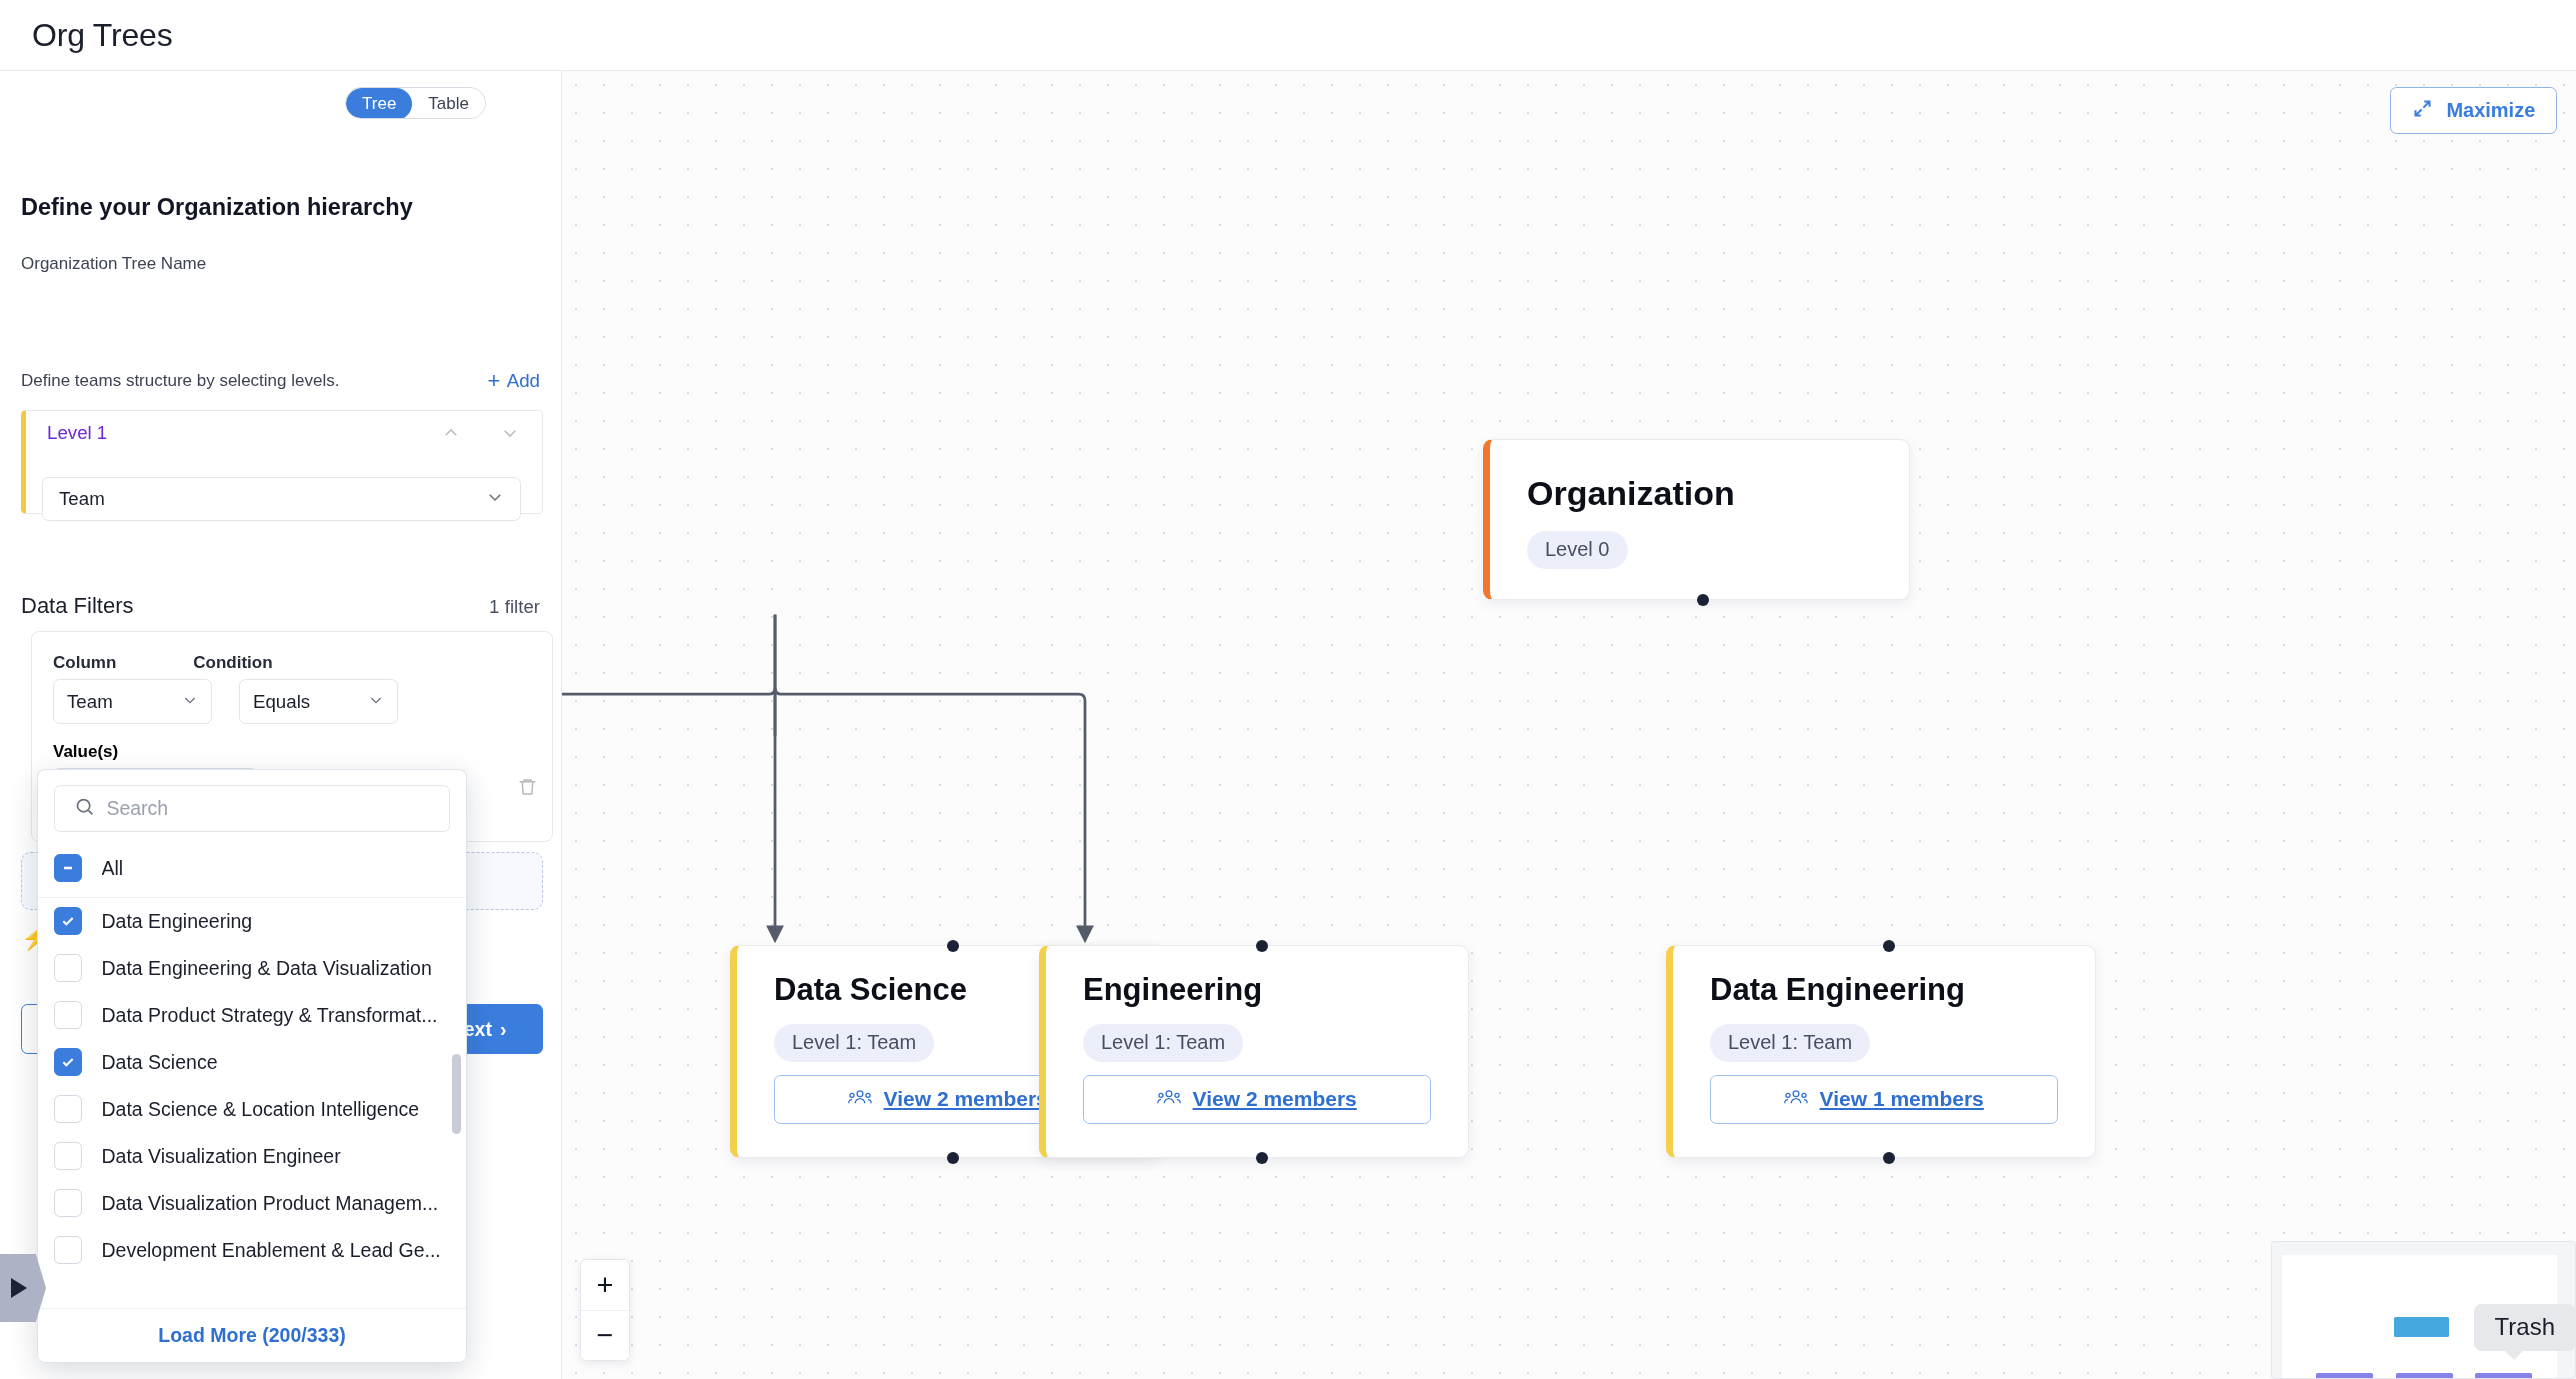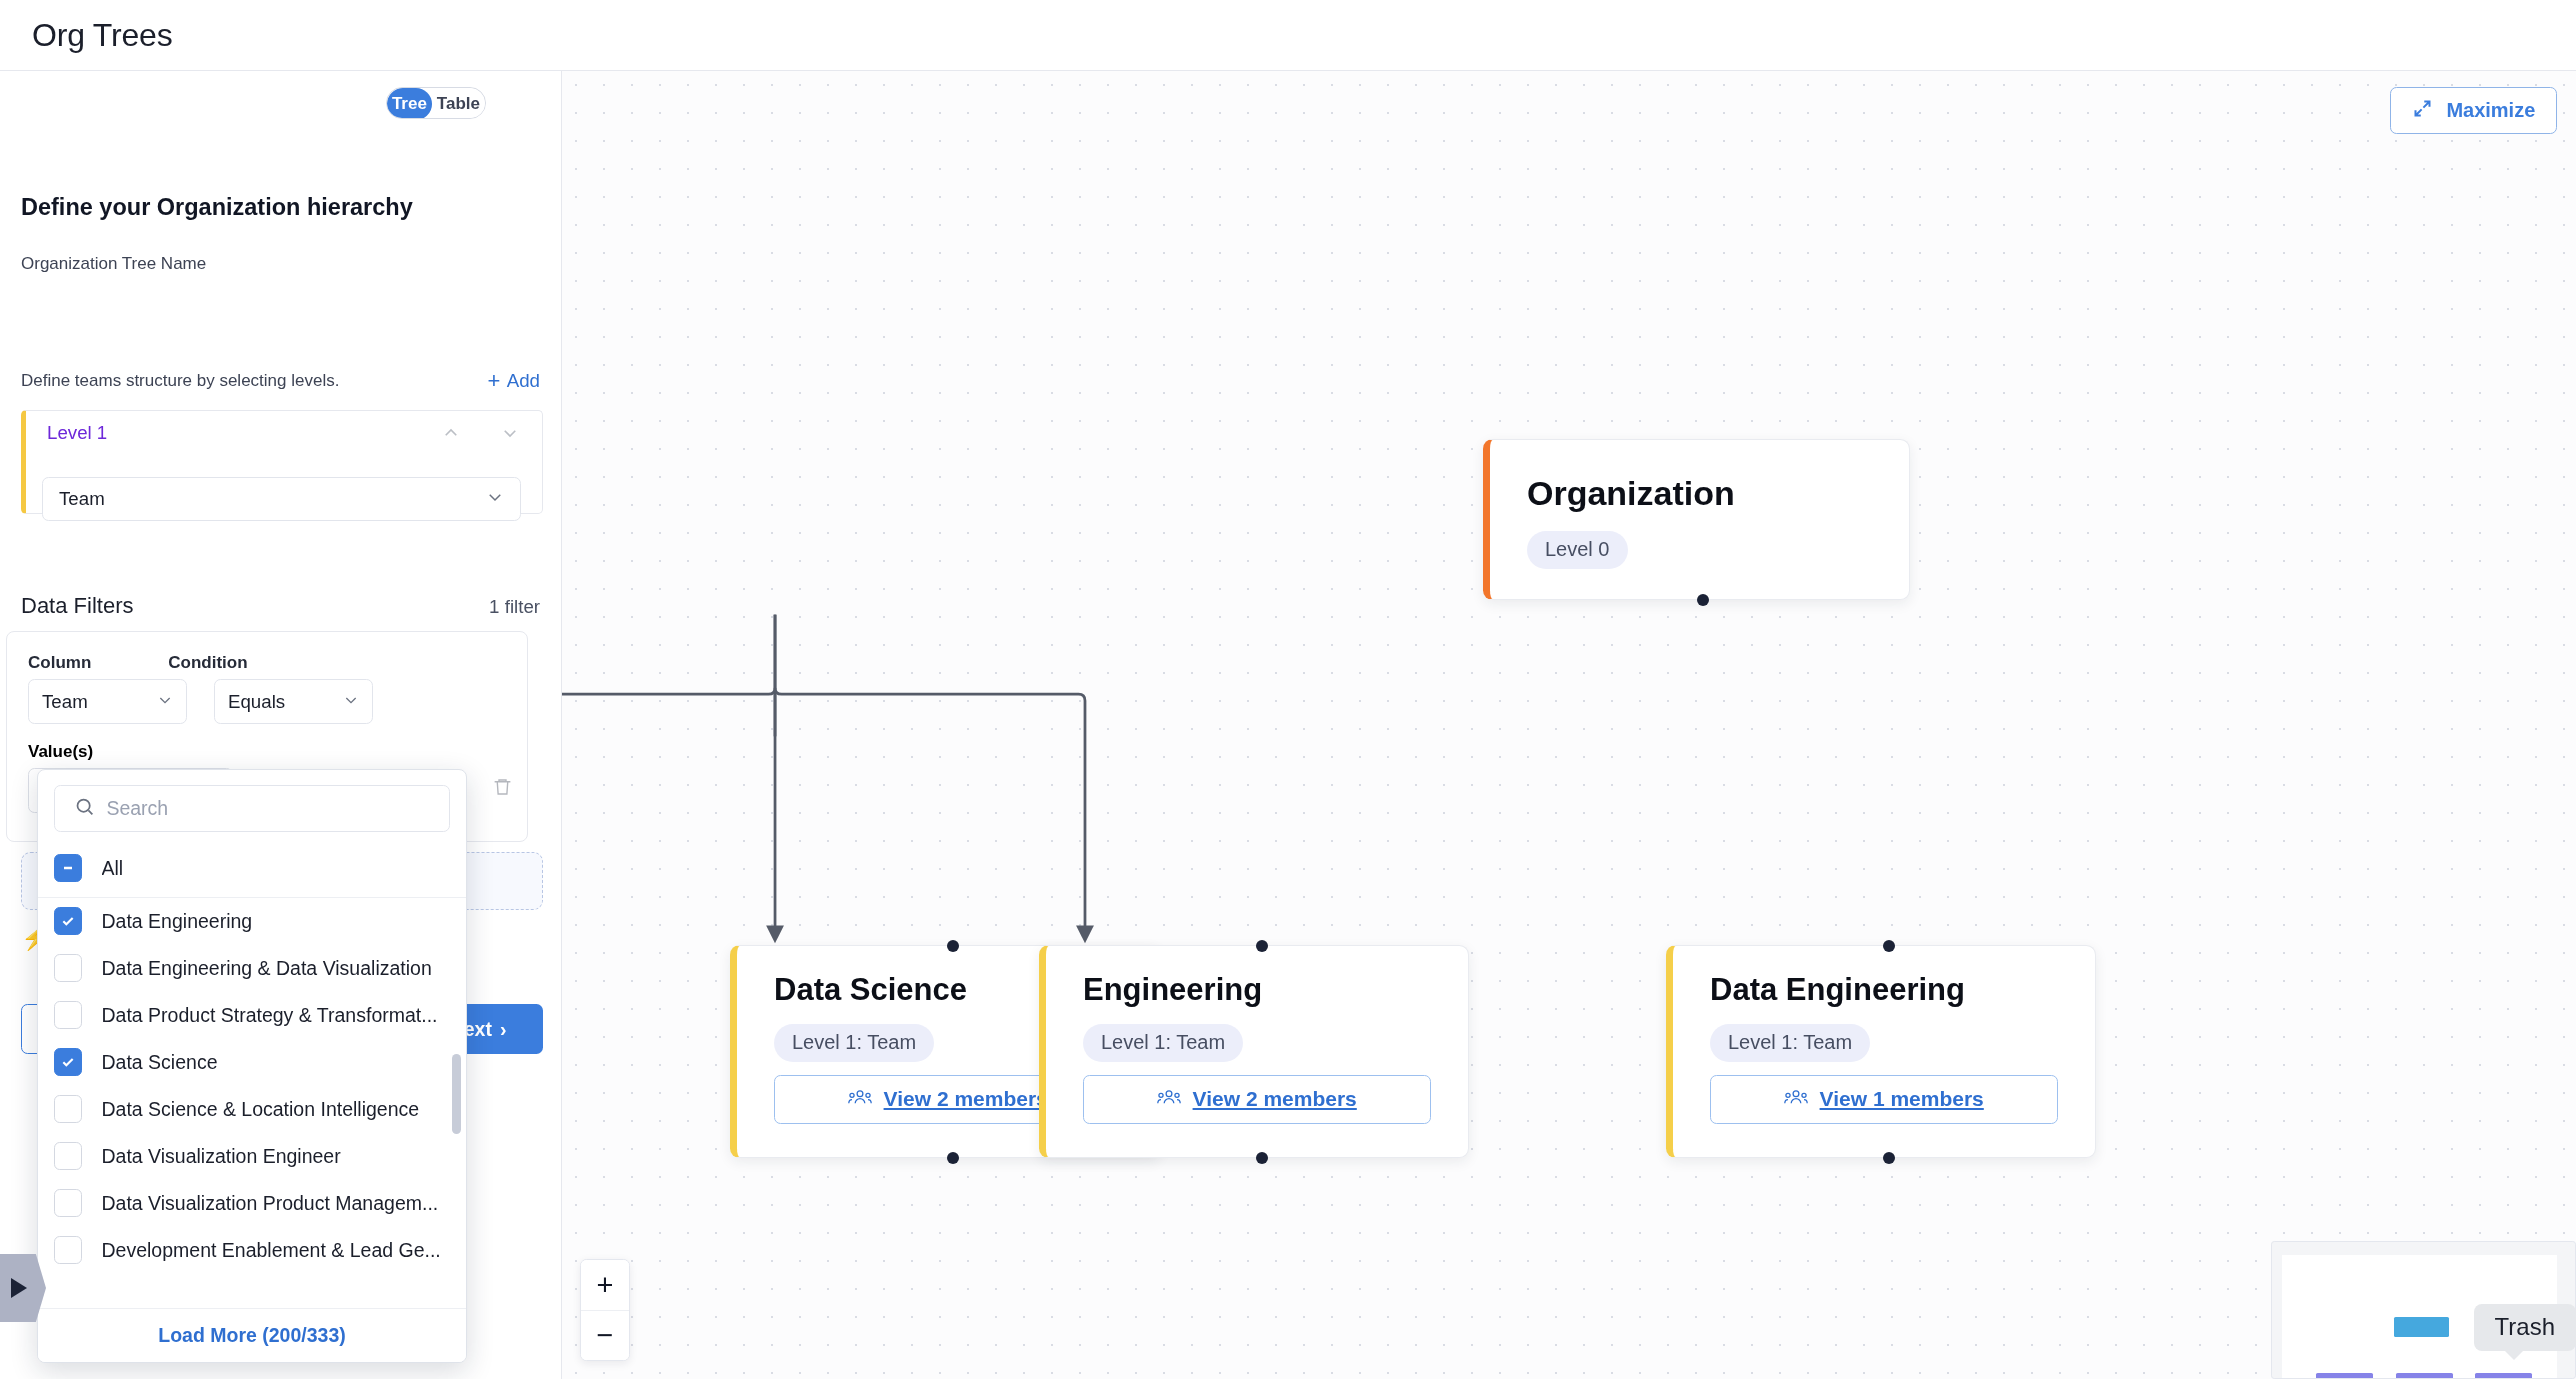--- a/index.html
+++ b/index.html
@@ -28,21 +28,21 @@
     background: #ffffff; border-right: 0.8px solid #e6e8ee;
     overflow: hidden;
   }
   .toggle-wrap { position: absolute; top: 16px; right: 75px; }
   .seg {
     display: inline-flex; border: 0.8px solid #d7dbe4; border-radius: 811px;
     background: #fff; overflow: hidden; height: 32px;
   }
   .seg-btn {
     display: flex; align-items: center; justify-content: center;
-    padding: 0 5px; font-size: 17px; font-weight: 700;
+    padding: 0 16px; font-size: 17px; font-weight: 400;
     color: #3d4354; background: #fff; border: none; cursor: pointer;
     border-radius: 811px; height: 32px;
   }
   .seg-btn.active { background: #3b7ddd; color: #fff; }
 
   .section-heading {
     position: absolute; top: 123px; left: 21px;
     font-size: 23.5px; font-weight: 700; color: #111624;
   }
   .field-label {
@@ -87,21 +87,21 @@
   }
 
   .filters-head {
     position: absolute; top: 522px; left: 21px; width: 519px;
     display: flex; align-items: baseline; justify-content: space-between;
   }
   .filters-title { font-size: 22px; color: #1b1f2b; }
   .filters-count { font-size: 18.7px; color: #4a5163; }
 
   .filter-card {
-    position: absolute; top: 560px; left: 6px; width: 522px; height: 211px;
+    position: absolute; top: 560px; left: 31px; width: 522px; height: 211px;
     background: #fff; border: 0.8px solid #e6e8ee; border-radius: 8px;
   }
   .fc-labels { position: absolute; top: 21px; left: 21px; display: flex; gap: 77px; }
   .fc-label { font-size: 17px; font-weight: 700; color: #262b38; }
   .mini-select {
     position: absolute; height: 45px; border: 0.8px solid #e2e5ec;
     border-radius: 6.5px; background: #fff; display: flex; align-items: center;
     justify-content: space-between; padding: 0 13px;
     font-size: 18.7px; color: #1b1f2b;
   }

